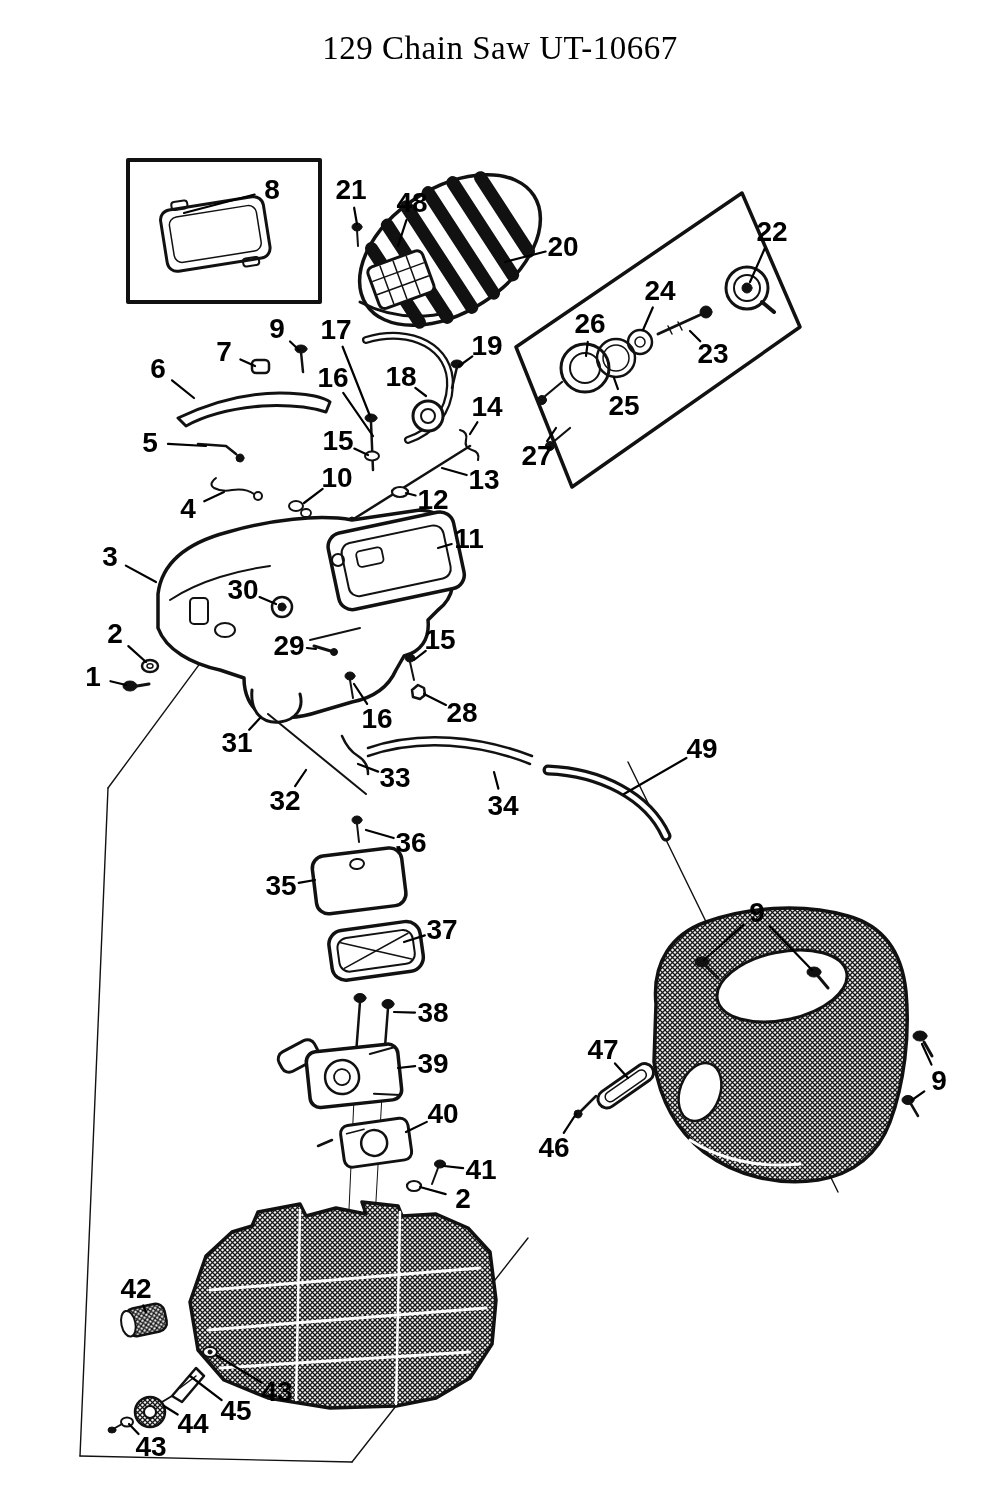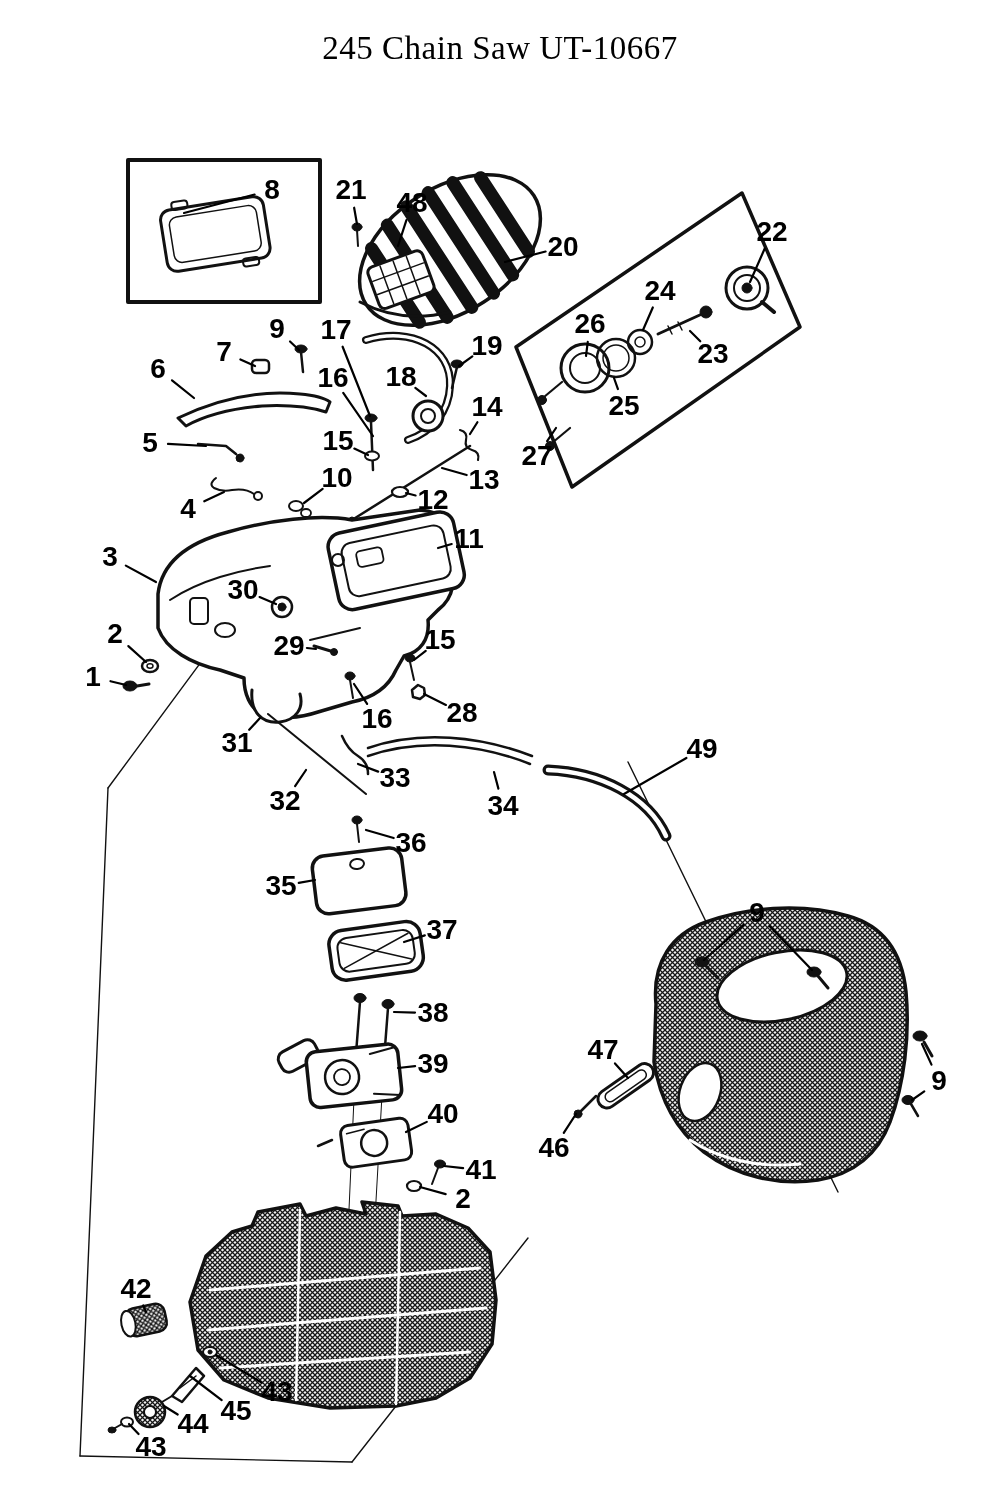--- a/index.html
+++ b/index.html
@@ -12,21 +12,21 @@
   }
   svg[data-name="exploded-diagram"]{position:absolute;left:0;top:0;}
   .ln{stroke:#111;fill:none;stroke-linecap:round;stroke-linejoin:round;}
   .leader{stroke:#000;stroke-width:2.2;stroke-linecap:round;}
   .part-num{font-family:"Liberation Sans",sans-serif;font-weight:700;
             font-size:28px;fill:#000;text-anchor:middle;}
 </style>
 </head>
 <body>
 
-<h1 data-name="page-title">245 Chain Saw UT-10667</h1>
+<h1 data-name="page-title">129 Chain Saw UT-10667</h1>
 
 <svg data-name="exploded-diagram" width="1000" height="1495" viewBox="0 0 1000 1495" xmlns="http://www.w3.org/2000/svg">
   <defs>
     <pattern id="tex" width="5" height="5" patternUnits="userSpaceOnUse">
       <rect width="5" height="5" fill="#f1f1f1"></rect>
       <path d="M0,5 L5,0 M0,0 L5,5" stroke="#161616" stroke-width="1.25"></path>
     </pattern>
   </defs>
 
   <g data-name="alignment-lines" class="ln" stroke-width="1.4">

